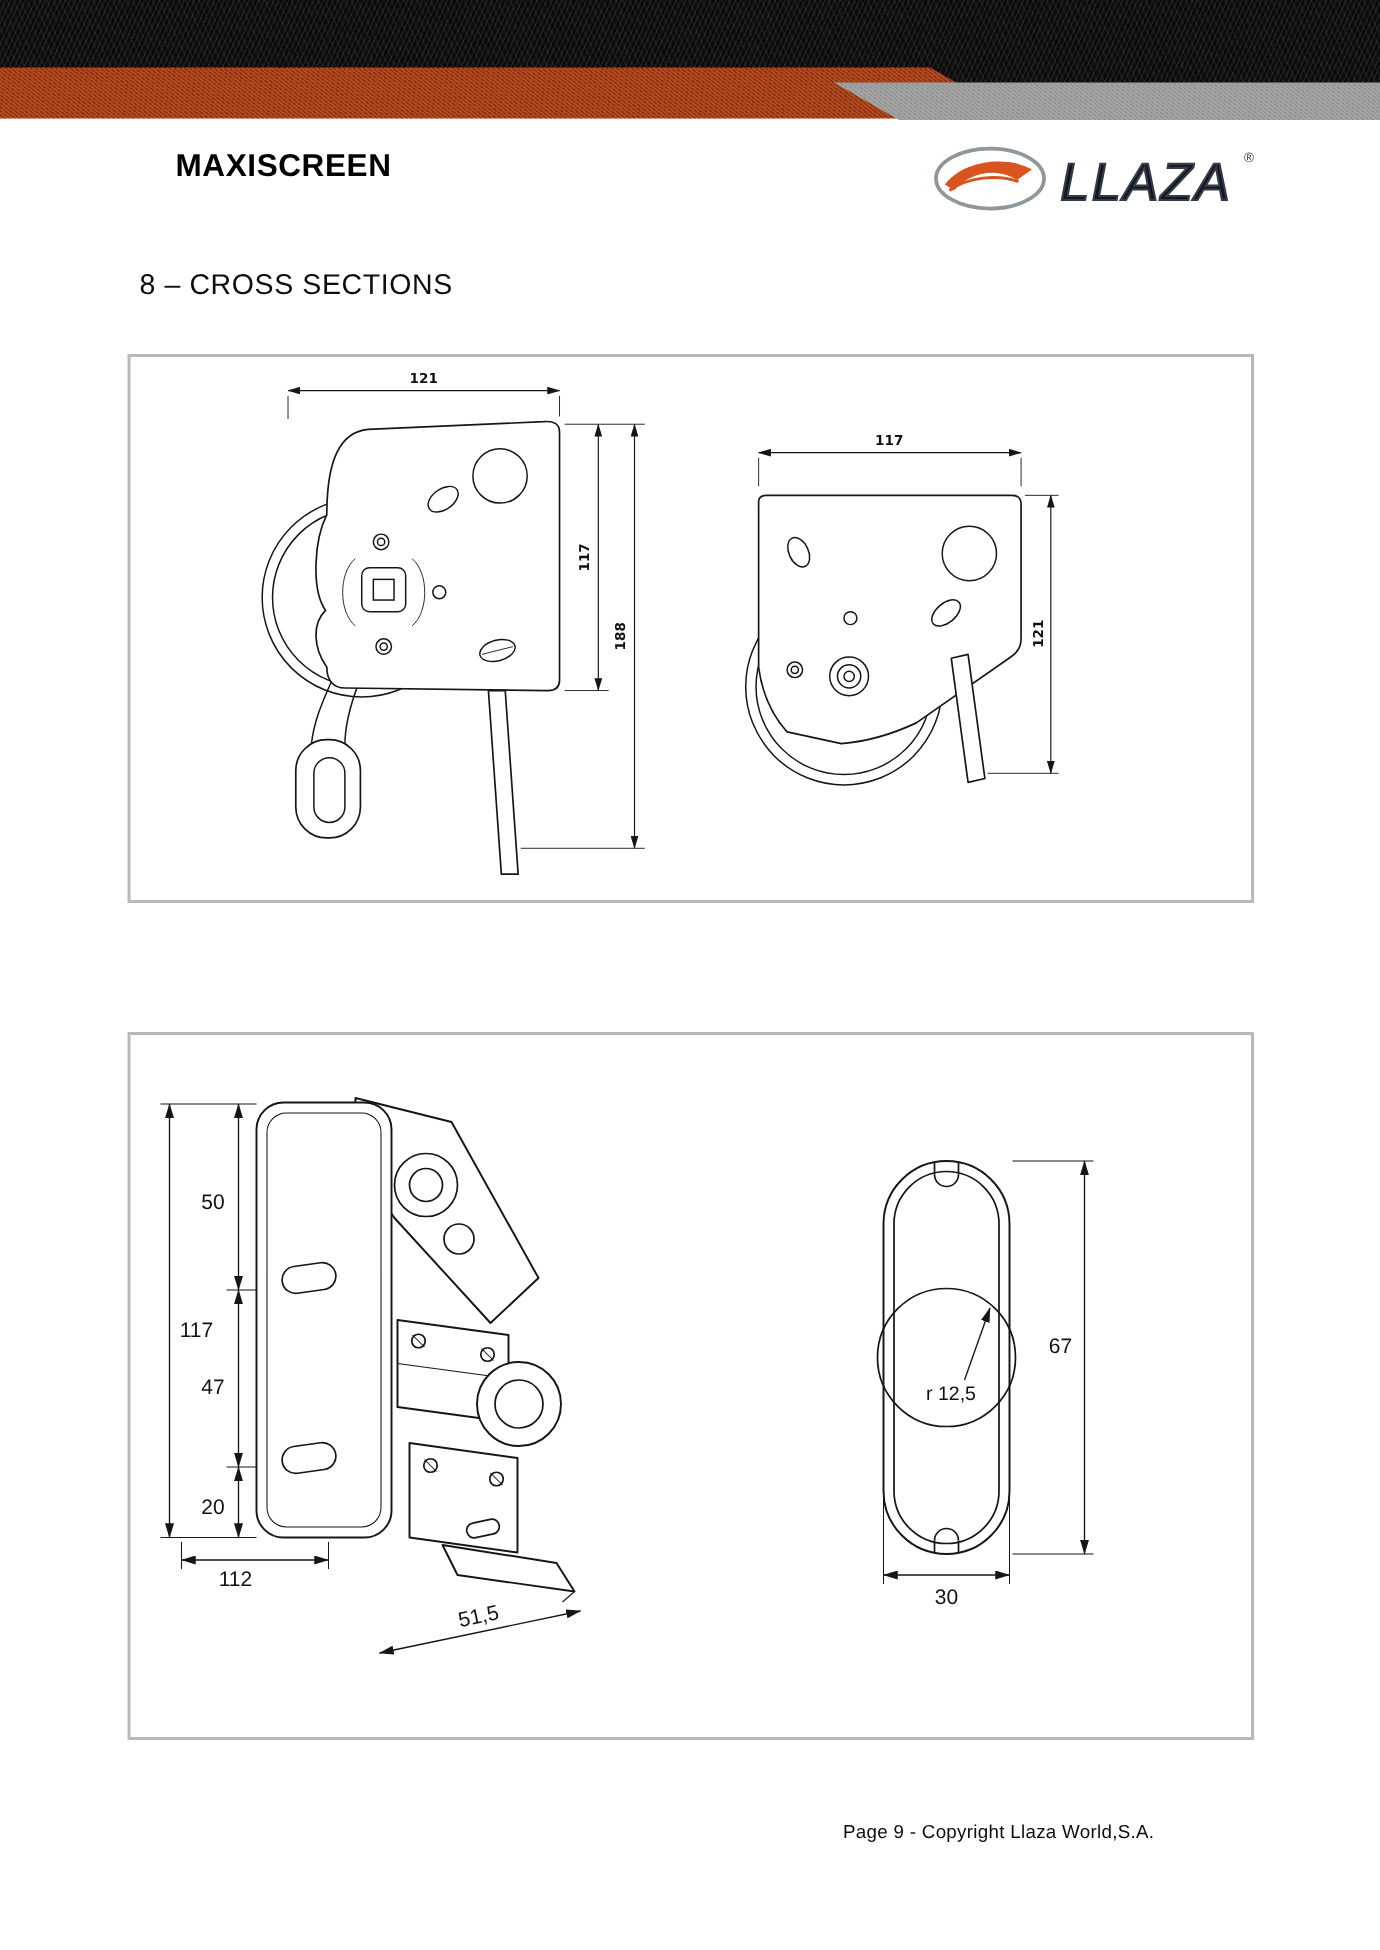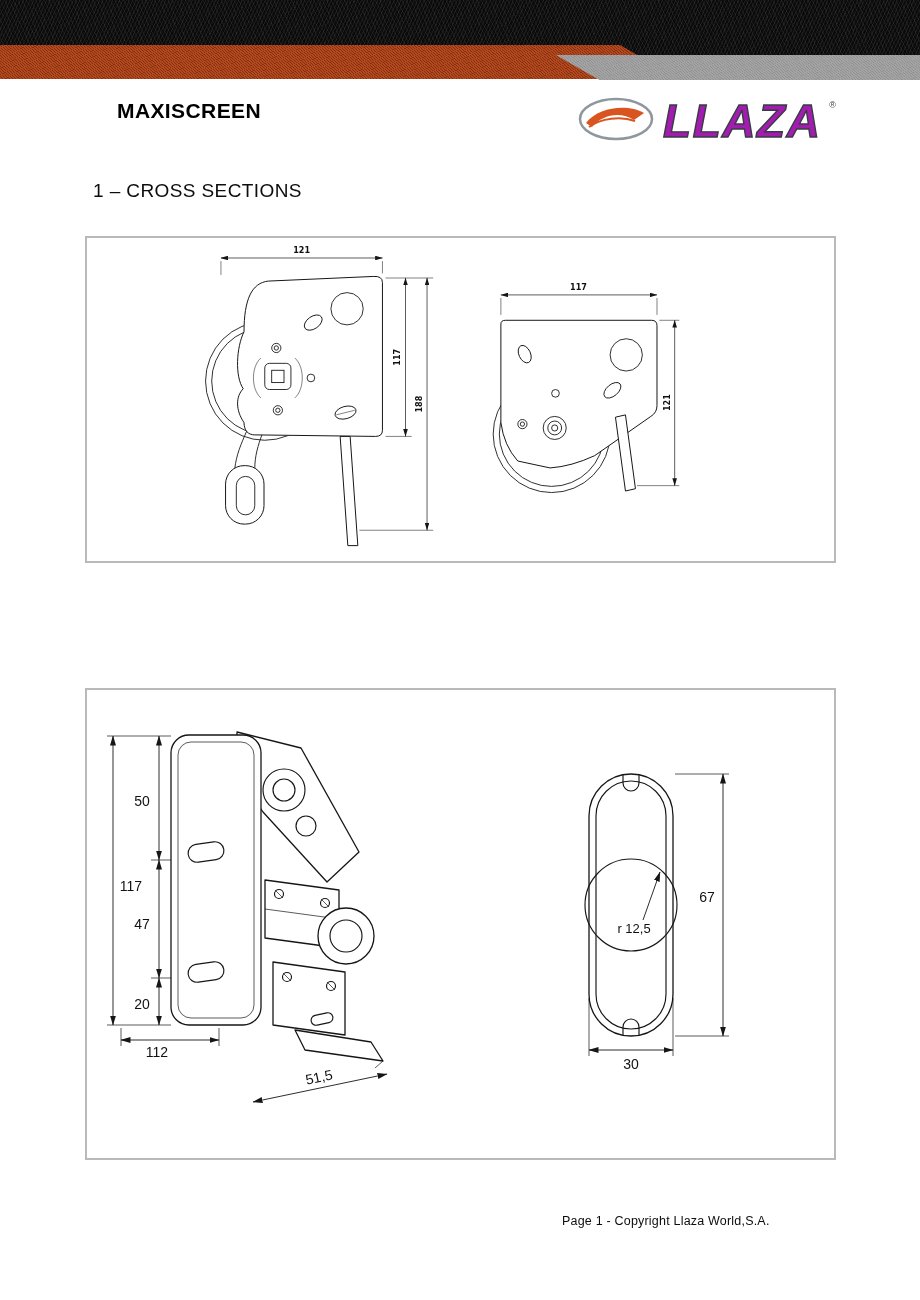--- a/index.html
+++ b/index.html
@@ -32,32 +32,32 @@
       #a3a3a3;
     transform:skewX(60deg);transform-origin:top left;
   }
   
   .product-title{
     position:absolute;left:93px;top:99px;
     font-size:21px;font-weight:700;letter-spacing:0.4px;color:#000;margin-left:24px;
   }
   .logo{position:absolute;right:84px;top:96px;display:flex;align-items:center;gap:8px;}
   .logo .word{
-    font-size:46px;font-weight:700;font-style:italic;letter-spacing:1.5px;
-    color:#a21caf;-webkit-text-stroke:1.4px #363c42;line-height:1;
+    font-size:35px;font-weight:400;font-style:italic;letter-spacing:1.5px;
+    color:#0f172a;-webkit-text-stroke:1.4px #363c42;line-height:1;
   }
   .logo .mark{font-size:9px;color:#363c42;align-self:flex-start;margin-top:4px;font-style:normal;}
   
   .section-heading{
     position:absolute;left:93px;top:180px;
     font-size:19px;font-weight:400;letter-spacing:0.4px;color:#0d0d0d;
   }
   
   .fig-box{position:absolute;left:85px;width:751px;background:#fff;border:2px solid #b9b9b9;box-sizing:border-box;}
-  .fig-box.one{top:236px;height:327px;}
+  .fig-box.one{top:236px;height:366px;}
   .fig-box.two{top:688px;height:472px;}
   .fig-box svg{display:block;width:100%;height:100%;}
   
   .ln{fill:#ffffff;stroke:#161616;stroke-width:1.3;stroke-linejoin:round;}
   .hole{fill:none;stroke:#161616;stroke-width:1.15;}
   .thin{fill:none;stroke:#161616;stroke-width:0.7;}
   .dim{fill:none;stroke:#161616;stroke-width:0.9;}
   .ext{fill:none;stroke:#161616;stroke-width:0.7;}
   .t1{font:700 10.5px "DejaVu Sans", sans-serif;fill:#111;text-anchor:middle;}
   .t2{font:400 14px "Liberation Sans", sans-serif;fill:#111;text-anchor:middle;}
@@ -84,21 +84,21 @@
     <svg width="78" height="46" viewBox="0 0 78 46">
       <ellipse cx="39" cy="23" rx="36" ry="20" fill="none" stroke="#8f969c" stroke-width="2.5"></ellipse>
       <path d="M9,27 C22,10 52,8 67,17 L57,24 C43,15 25,19 15,31 Z" fill="#d9541e"></path>
       <path d="M12,31 C24,22 44,20 58,25" fill="none" stroke="#d9541e" stroke-width="2"></path>
     </svg>
   </span>
   <span class="word">LLAZA</span>
   <span class="mark">®</span>
 </div>
 
-<div class="section-heading">1 – CROSS SECTIONS</div>
+<div class="section-heading">8 – CROSS SECTIONS</div>
 
 <div class="fig-box one">
   <svg viewBox="0 0 747 420">
     <defs>
       <marker id="arr1" viewBox="0 0 10 6" markerWidth="10" markerHeight="6" refX="9.5" refY="3" orient="auto-start-reverse" markerUnits="userSpaceOnUse">
         <path d="M0,0 L10,3 L0,6 Z" fill="#161616"></path>
       </marker>
     </defs>
 
     <g>
@@ -262,13 +262,13 @@
       <text class="t2" x="620" y="212">67</text>
 
       <line class="ext" x1="502" y1="308" x2="502" y2="366"></line>
       <line class="ext" x1="586" y1="308" x2="586" y2="366"></line>
       <line class="dim" x1="502" y1="360" x2="586" y2="360" marker-start="url(#arr2)" marker-end="url(#arr2)"></line>
       <text class="t2" x="544" y="379">30</text>
     </g>
   </svg>
 </div>
 
-<div class="footer-text">Page 1 - Copyright Llaza World,S.A.</div>
+<div class="footer-text">Page 9 - Copyright Llaza World,S.A.</div>
 
 </body></html>

